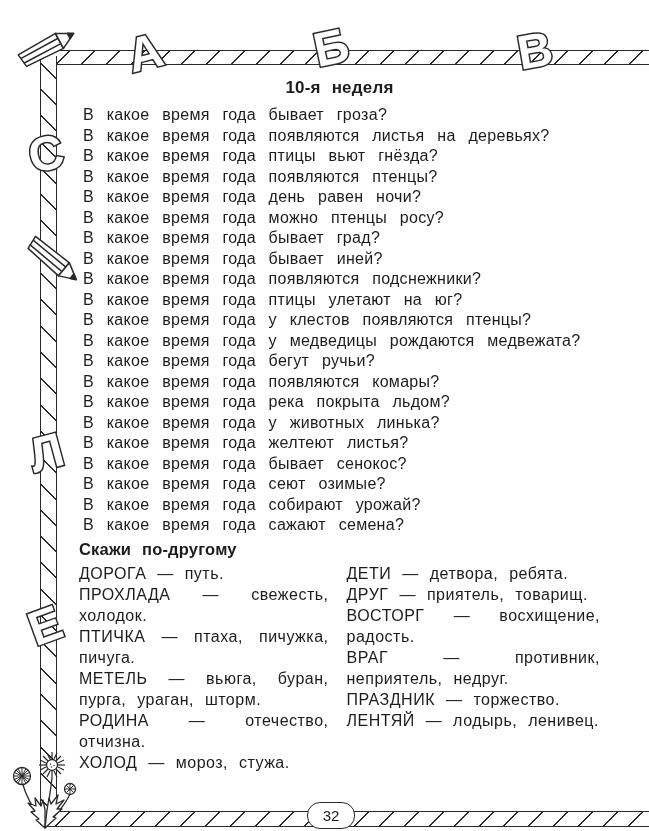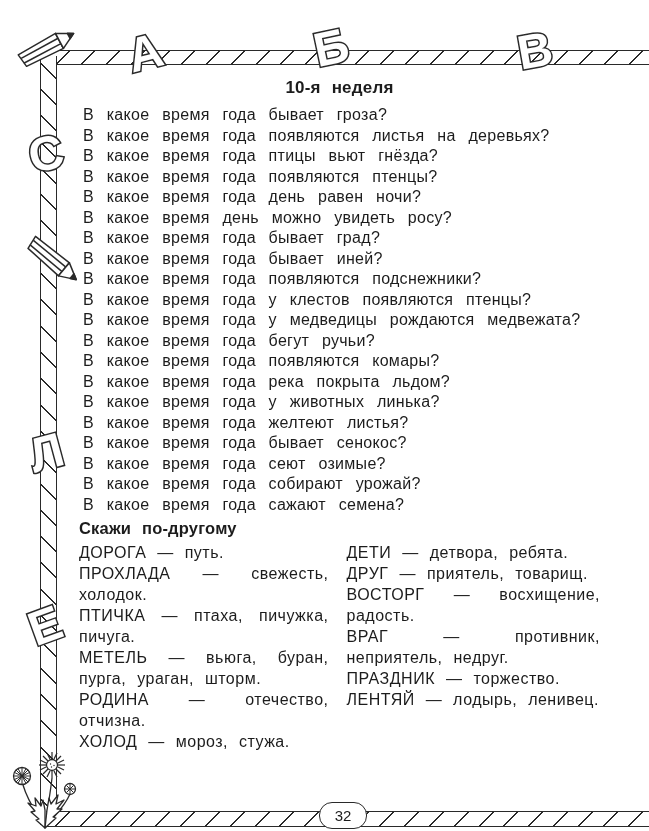--- a/index.html
+++ b/index.html
@@ -42,21 +42,21 @@
   .q-line{margin:0;font-size:16px;line-height:20.5px;word-spacing:8px;letter-spacing:.3px;white-space:nowrap;}
   .syn-cols{display:flex;gap:18px;}
   .syn-col{width:252px;}
   .syn-col.right{width:256px;}
   .syn-entry{
     margin:0;font-size:16px;line-height:21px;word-spacing:6px;letter-spacing:.5px;
     text-align:justify;text-align-last:left;
   }
   
   .page-pill{
-    position:absolute;left:319px;top:802px;width:46px;height:25px;z-index:4;
+    position:absolute;left:307px;top:802px;width:46px;height:25px;z-index:4;
     background:#fff;border:1.6px solid #2a2a2a;border-radius:13px;
     display:flex;align-items:center;justify-content:center;
     font-size:15px;font-weight:500;
   }
 </style>
 </head>
 <body>
 
 <div class="page">
 
@@ -170,24 +170,25 @@
   <div class="content">
     <h1 class="week-title">10-я неделя</h1>
 
 
     <div class="q-list">
         <p class="q-line">В какое время года бывает гроза?</p>
         <p class="q-line">В какое время года появляются листья на деревьях?</p>
         <p class="q-line">В какое время года птицы вьют гнёзда?</p>
         <p class="q-line">В какое время года появляются птенцы?</p>
         <p class="q-line">В какое время года день равен ночи?</p>
-        <p class="q-line">В какое время день можно увидеть росу?</p>
+        <p class="q-line">В какое время года можно птенцы росу?</p>
         <p class="q-line">В какое время года бывает град?</p>
         <p class="q-line">В какое время года бывает иней?</p>
         <p class="q-line">В какое время года появляются подснежники?</p>
+        <p class="q-line">В какое время года птицы улетают на юг?</p>
         <p class="q-line">В какое время года у клестов появляются птенцы?</p>
         <p class="q-line">В какое время года у медведицы рождаются медвежата?</p>
         <p class="q-line">В какое время года бегут ручьи?</p>
         <p class="q-line">В какое время года появляются комары?</p>
         <p class="q-line">В какое время года река покрыта льдом?</p>
         <p class="q-line">В какое время года у животных линька?</p>
         <p class="q-line">В какое время года желтеют листья?</p>
         <p class="q-line">В какое время года бывает сенокос?</p>
         <p class="q-line">В какое время года сеют озимые?</p>
         <p class="q-line">В какое время года собирают урожай?</p>

